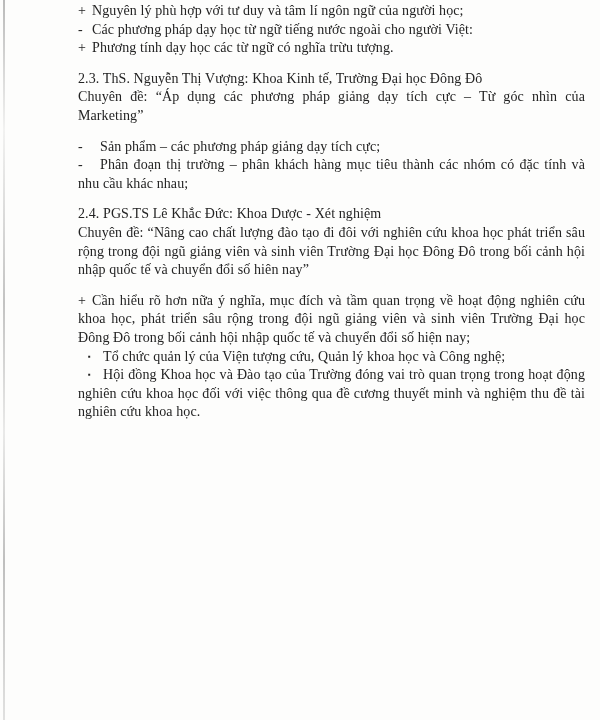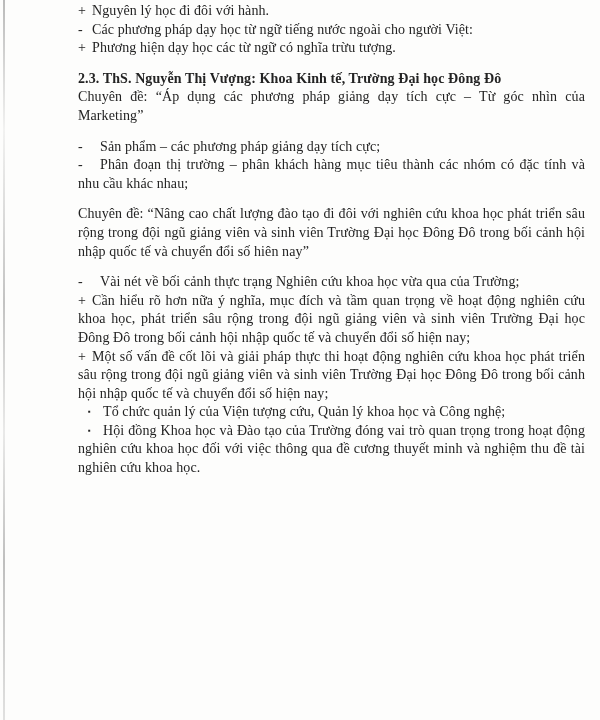--- a/index.html
+++ b/index.html
@@ -36,60 +36,59 @@
     top: 2px;
     width: 507px;
   }
   .content p {
     margin: 0;
     font-size: 14px;
     line-height: 18.6px;
     text-align: justify;
     letter-spacing: 0.1px;
   }
-  .hd { font-weight: bold; }
+  .hd { font-weight: normal; }
   .topic { }
   .gap { height: 12px; }
   .m { display: inline-block; }
   .m-plus { width: 14px; }
   .m-dash { width: 22px; text-indent: 0; }
   .m-square {
     width: 15px;
     margin-left: 10px;
     font-size: 8px;
     vertical-align: 2px;
   }
 </style>
 </head>
 <body>
 
 <div class="page">
   <div class="scan-edge"></div>
   <div class="content">
 
-    <p><span class="m m-plus">+</span><span>Nguyên lý học đi đôi với hành.</span></p>
+    <p><span class="m m-plus">+</span><span>Nguyên lý phù hợp với tư duy và tâm lí ngôn ngữ của người học;</span></p>
     <p><span class="m m-plus">-</span><span>Các phương pháp dạy học từ ngữ tiếng nước ngoài cho người Việt:</span></p>
-    <p><span class="m m-plus">+</span><span>Phương hiện dạy học các từ ngữ có nghĩa trừu tượng.</span></p>
+    <p><span class="m m-plus">+</span><span>Phương tính dạy học các từ ngữ có nghĩa trừu tượng.</span></p>
 
     <div class="gap"></div>
 
     <p class="hd">2.3. ThS. Nguyễn Thị Vượng: Khoa Kinh tế, Trường Đại học Đông Đô</p>
     <p class="topic">Chuyên đề: “Áp dụng các phương pháp giảng dạy tích cực – Từ góc nhìn của Marketing”</p>
 
     <div class="gap"></div>
 
     <p><span class="m m-dash">-</span><span>Sản phẩm – các phương pháp giảng dạy tích cực;</span></p>
     <p><span class="m m-dash">-</span><span>Phân đoạn thị trường – phân khách hàng mục tiêu thành các nhóm có đặc tính và nhu cầu khác nhau;</span></p>
 
     <div class="gap"></div>
 
+    <p class="hd">2.4. PGS.TS Lê Khắc Đức: Khoa Dược - Xét nghiệm</p>
     <p class="topic">Chuyên đề: “Nâng cao chất lượng đào tạo đi đôi với nghiên cứu khoa học phát triển sâu rộng trong đội ngũ giảng viên và sinh viên Trường Đại học Đông Đô trong bối cảnh hội nhập quốc tế và chuyển đổi số hiên nay”</p>
 
     <div class="gap"></div>
 
-    <p><span class="m m-dash">-</span><span>Vài nét về bối cảnh thực trạng Nghiên cứu khoa học vừa qua của Trường;</span></p>
     <p><span class="m m-plus">+</span><span>Cần hiểu rõ hơn nữa ý nghĩa, mục đích và tầm quan trọng về hoạt động nghiên cứu khoa học, phát triển sâu rộng trong đội ngũ giảng viên và sinh viên Trường Đại học Đông Đô trong bối cảnh hội nhập quốc tế và chuyển đổi số hiện nay;</span></p>
-    <p><span class="m m-plus">+</span><span>Một số vấn đề cốt lõi và giải pháp thực thi hoạt động nghiên cứu khoa học phát triển sâu rộng trong đội ngũ giảng viên và sinh viên Trường Đại học Đông Đô trong bối cảnh hội nhập quốc tế và chuyển đổi số hiện nay;</span></p>
     <p><span class="m m-square">▪</span><span>Tổ chức quản lý của Viện tượng cứu, Quản lý khoa học và Công nghệ;</span></p>
     <p><span class="m m-square">▪</span><span>Hội đồng Khoa học và Đào tạo của Trường đóng vai trò quan trọng trong hoạt động nghiên cứu khoa học đối với việc thông qua đề cương thuyết minh và nghiệm thu đề tài nghiên cứu khoa học.</span></p>
 
   </div>
 </div>
 
 </body></html>

